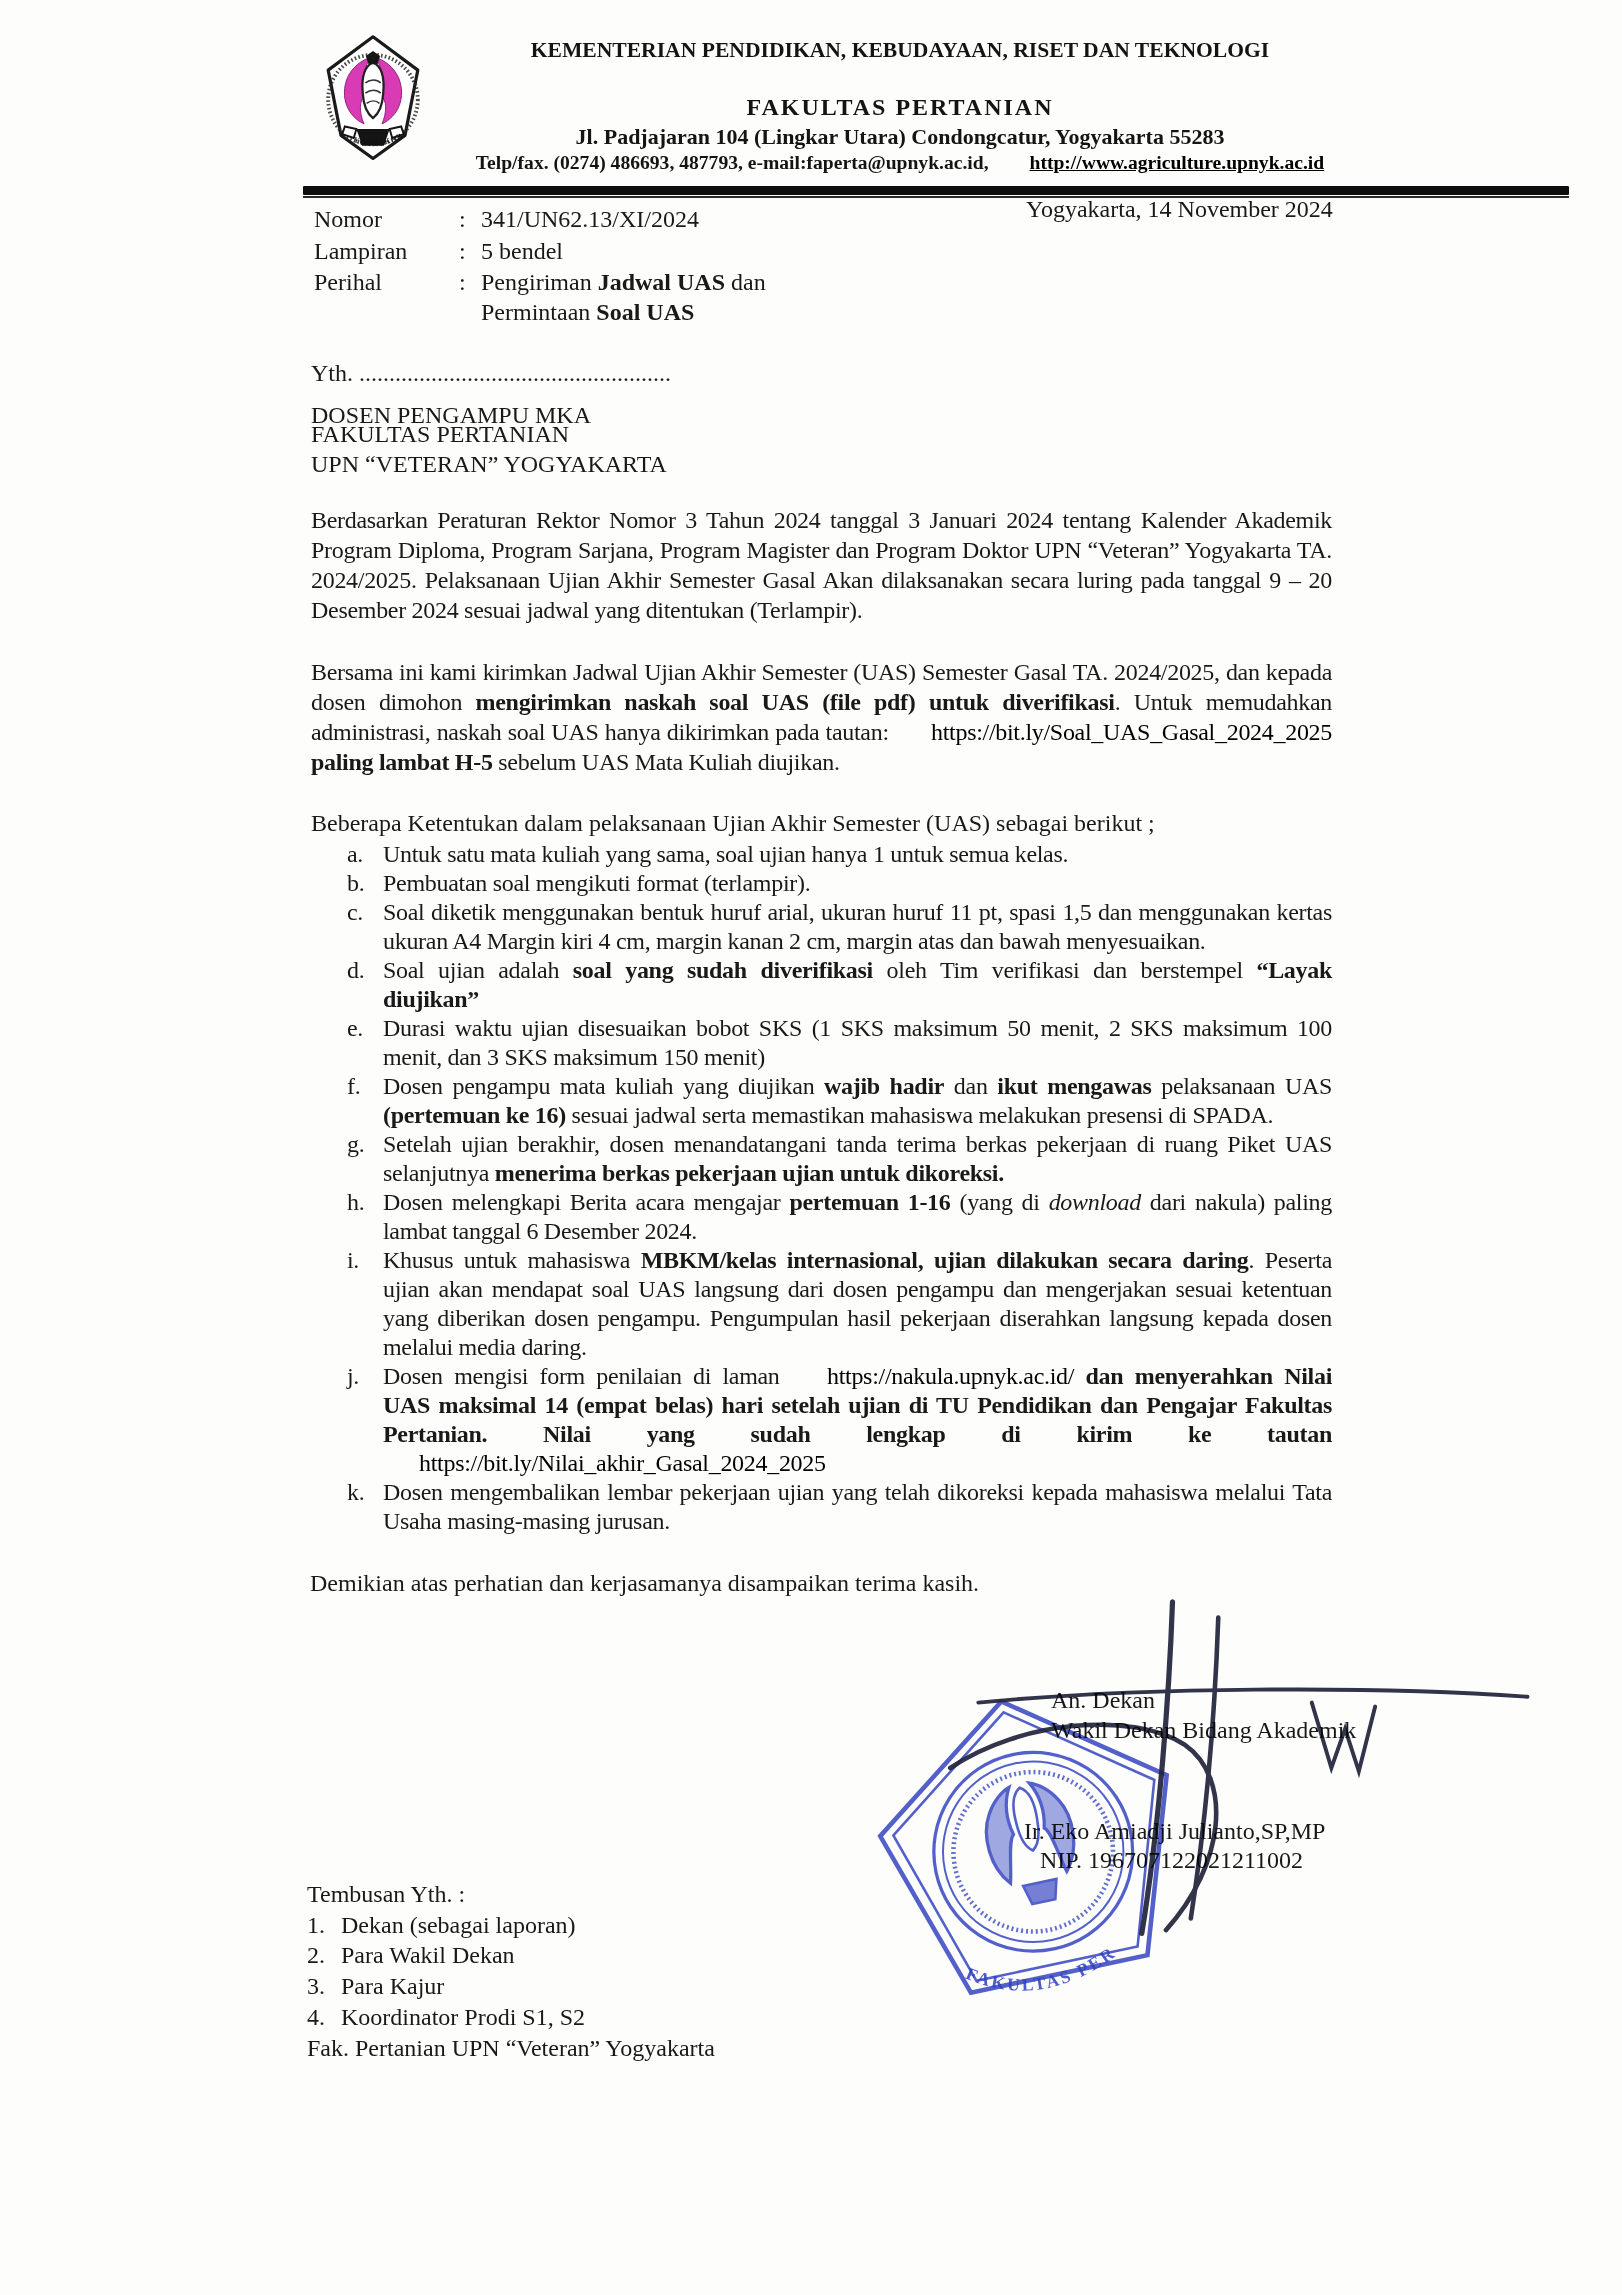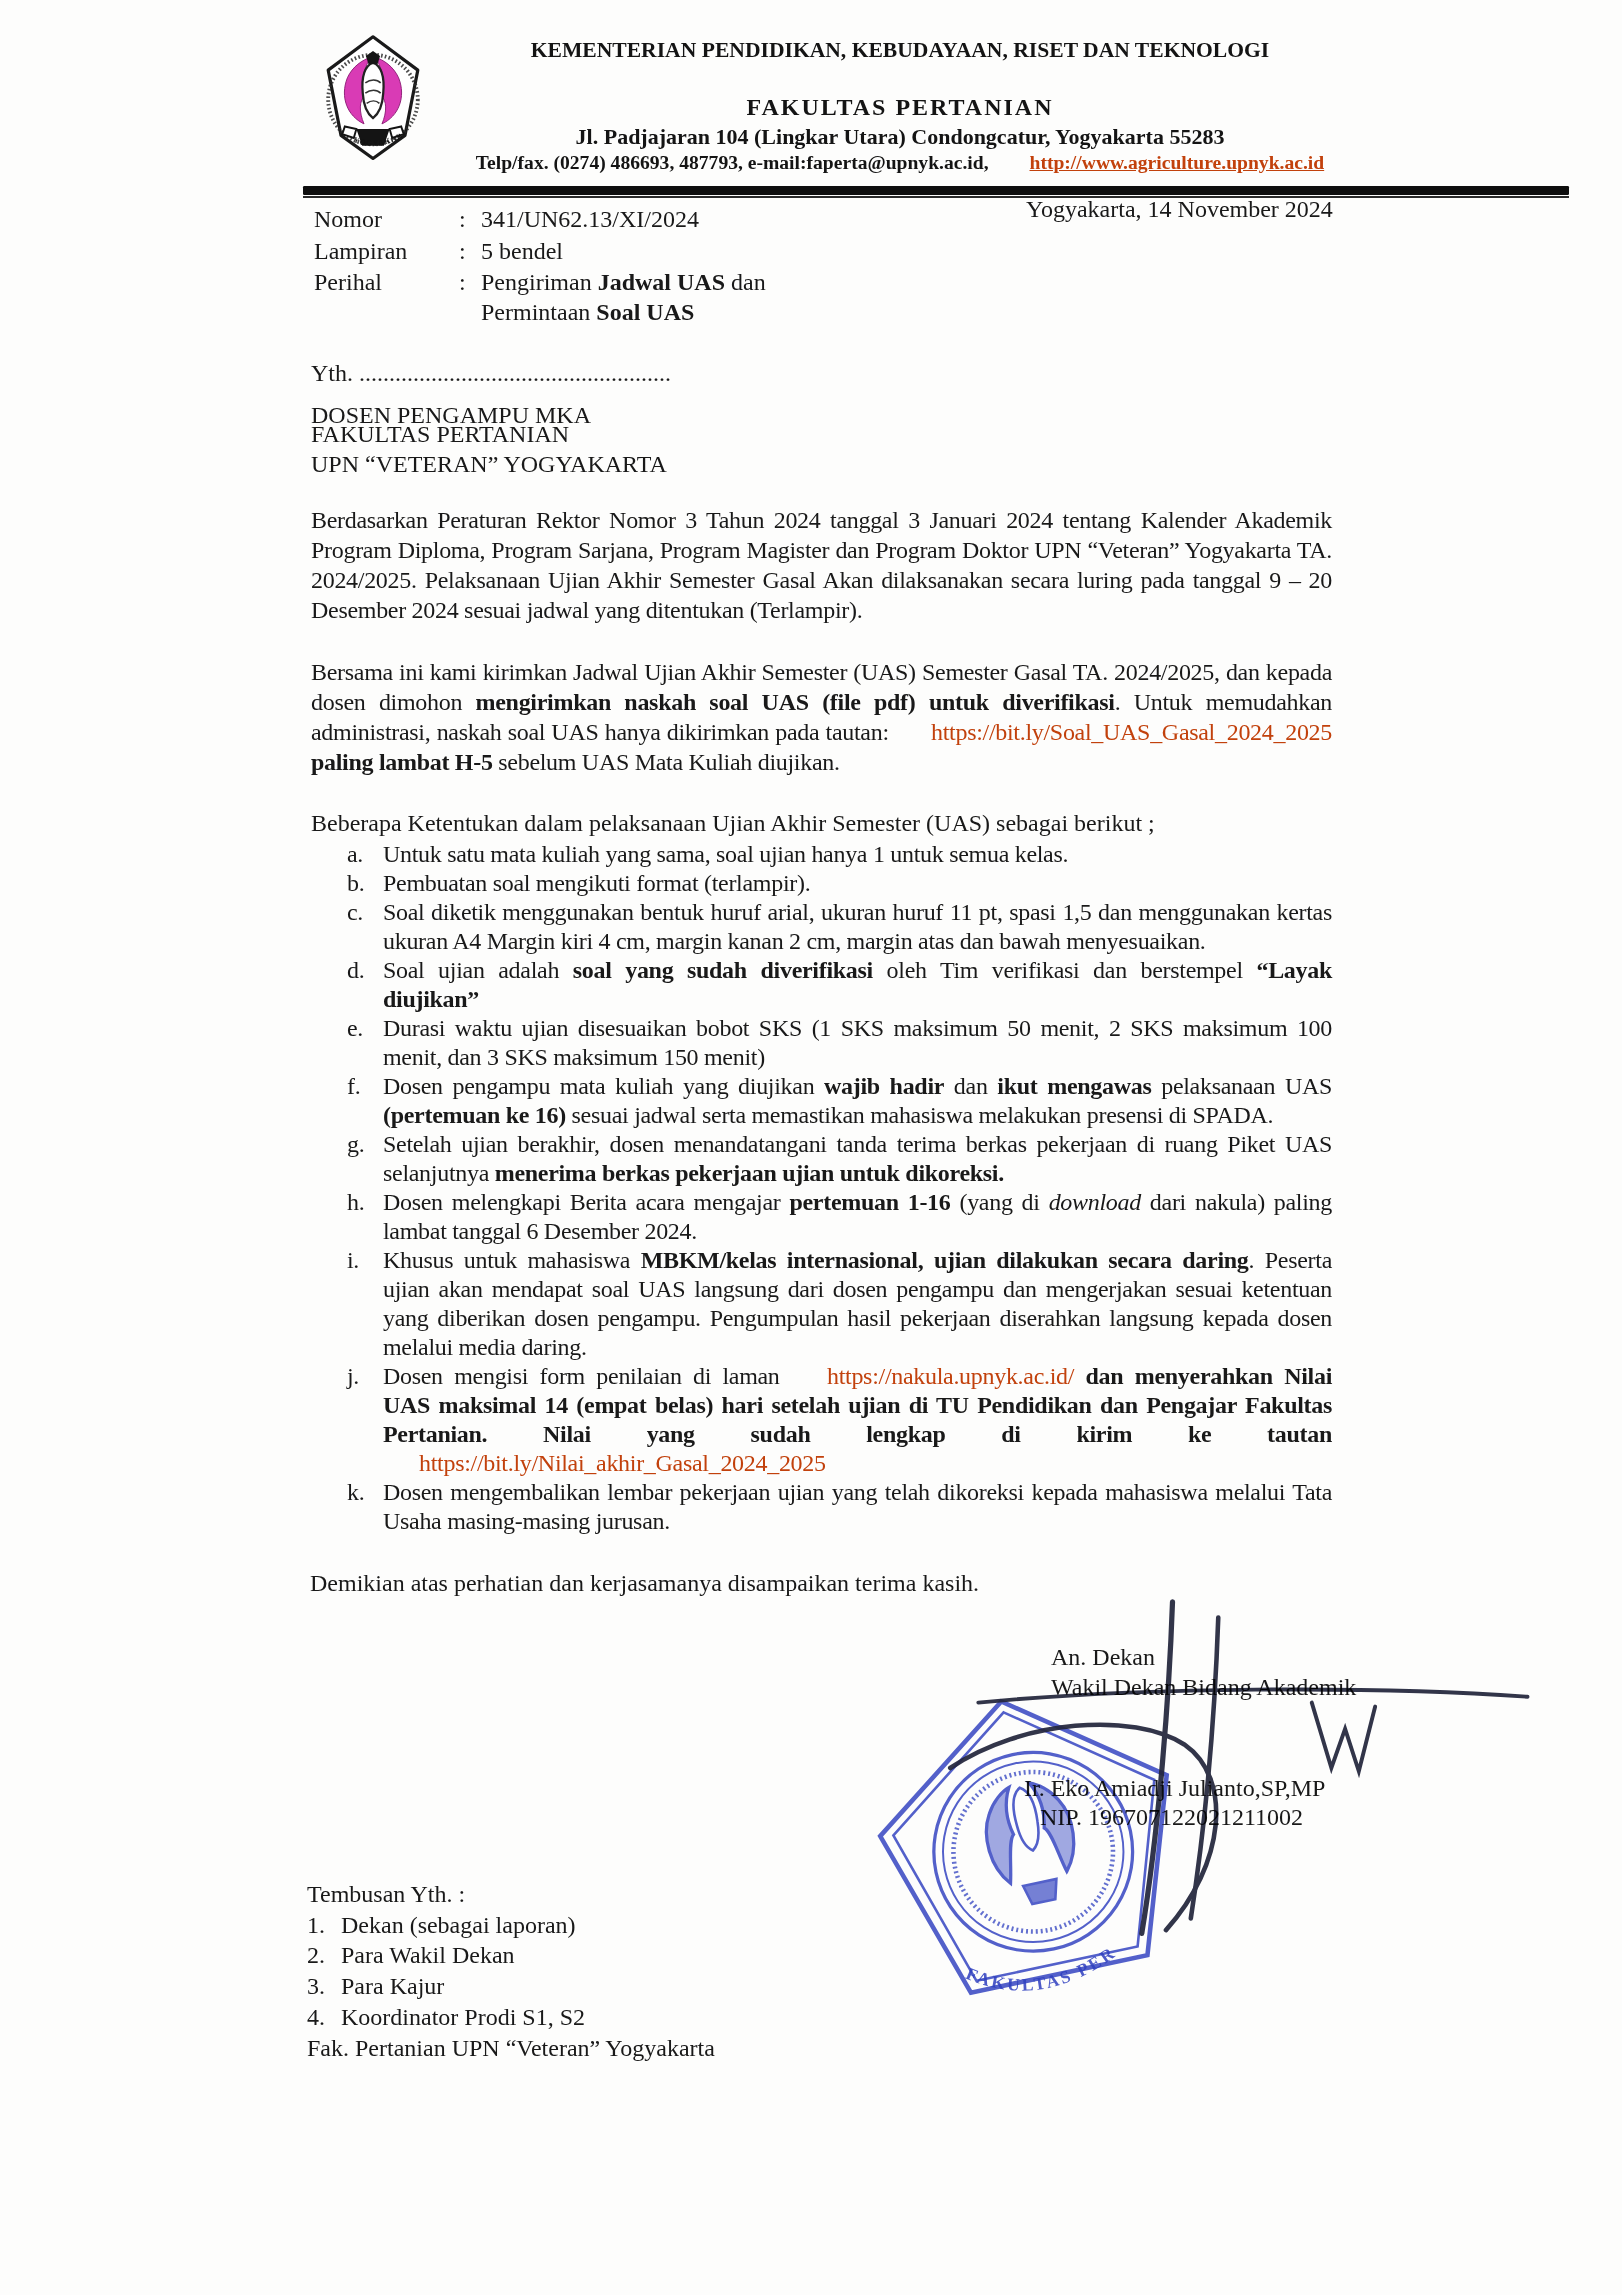--- a/index.html
+++ b/index.html
@@ -1,21 +1,21 @@
 <!DOCTYPE html>
 <html style="font-size:10.5px"><head>
 <meta charset="utf-8">
 <style>
   html,body{margin:0;padding:0;background:#ffffff;}
   #page{position:relative;width:1622px;height:2295px;background:#fdfdfc;overflow:hidden;
         font-family:"Liberation Serif","DejaVu Serif",serif;color:#191919;}
   .abs{position:absolute;}
   .b{font-weight:bold;}
   .i{font-style:italic;}
-  .lnk{color:#c2410c;padding-left:36px;}
+  .lnk{color:#000000;padding-left:36px;}
   .u{text-decoration:underline;}
 
   
   .hdr{left:311px;width:1178px;text-align:center;font-weight:bold;color:#141414;}
   .hdr1{top:38px;font-size:21.6px;}
   .hdr2{top:65px;font-size:22px;}
   .hdr3{top:94px;font-size:24px;letter-spacing:2px;}
   .hdr4{top:124px;font-size:22px;}
   .hdr5{top:152px;font-size:19.6px;}
   .rule{left:303px;top:186px;width:1266px;height:8.5px;background:#0e0e0e;border-radius:1.3px;}
@@ -37,21 +37,21 @@
 
   
   #klist{left:347px;width:985px;}
   .k-row{display:flex;font-size:24px;line-height:29px;letter-spacing:-0.3px;}
   .k-marker{width:36px;flex:none;}
   .k-content{flex:1;text-align:justify;}
 
   .closing{left:310px;top:1570px;font-size:24px;}
 
   
-  .sig-txt{font-size:24px;line-height:29px;}
+  .sig-txt{font-size:24px;line-height:29px;margin-top:43px;}
   .sig-an{left:1051px;top:1643px;}
   .sig-title{left:1051px;top:1673px;}
   .sig-name{left:1024px;top:1774px;}
   .sig-nip{left:1040px;top:1803px;}
 
   
   .tmb{left:307px;font-size:24px;line-height:31px;}
   .tmb-row{display:flex;}
   .tmb-no{width:34px;flex:none;}
 

